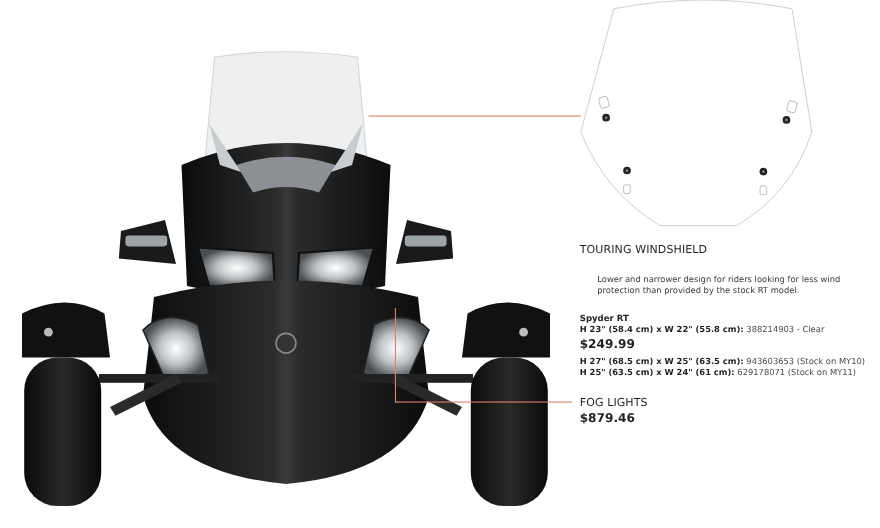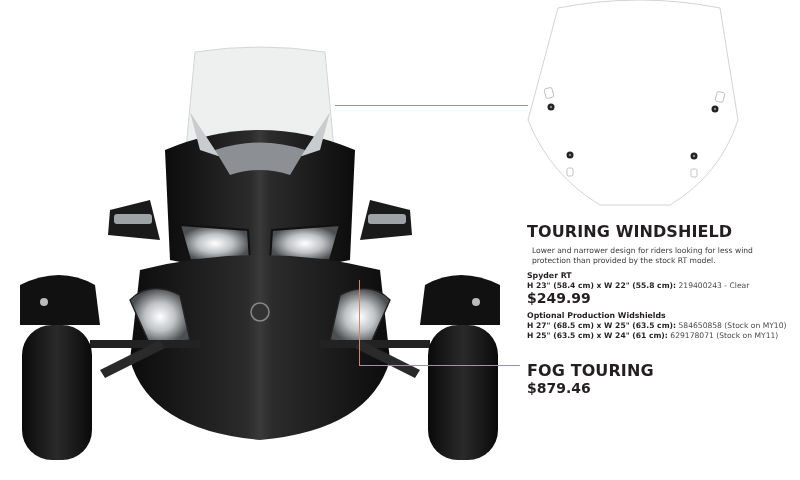--- a/index.html
+++ b/index.html
@@ -3,25 +3,25 @@
 <meta charset="utf-8">
 <style>
   html, body { margin: 0; padding: 0; background: #ffffff; }
   body { width: 800px; height: 480px; position: relative; overflow: hidden; font-family: "DejaVu Sans", sans-serif; color: #231f20; }
 
   .vehicle { position: absolute; left: 0; top: 40px; width: 520px; height: 440px; }
   .windshield-diagram { position: absolute; left: 520px; top: 0; width: 240px; height: 210px; }
   .connector { position: absolute; background: #d9826b; }
 
   .copy { position: absolute; left: 527px; width: 270px; }
-  .copy h2 { margin: 0 0 2px 0; font-size: 16px; font-weight: bold; letter-spacing: 0.1px; color: #231f20; }
-  .copy p { margin: 5px; font-size: 7.6px; line-height: 9.6px; color: #3a3a3a; }
+  .copy h2 { margin: 0 0 2px 0; font-size: 10px; font-weight: normal; letter-spacing: 0.1px; color: #231f20; }
+  .copy p { margin: 16px; font-size: 7.6px; line-height: 9.6px; color: #3a3a3a; }
   .copy .line { font-size: 7.6px; line-height: 10.5px; color: #4a4a4a; white-space: nowrap; }
   .copy .b { font-weight: bold; color: #231f20; }
-  .copy .price { font-size: 14px; font-weight: bold; color: #231f20; line-height: 13px; }
+  .copy .price { font-size: 11px; font-weight: bold; color: #231f20; line-height: 13px; }
   .copy .sub { font-size: 7.8px; font-weight: bold; color: #231f20; line-height: 11px; }
   .gap { height: 5px; }
 </style>
 </head>
 <body>
 
 <svg class="vehicle" viewBox="0 0 520 440">
   <defs>
     <linearGradient id="body" x1="0" y1="0" x2="1" y2="0">
       <stop offset="0" stop-color="#0c0c0c"></stop>
@@ -95,24 +95,23 @@
 </svg>
 
 <div class="connector" style="left:335px;top:105px;width:193px;height:1px;"></div>
 <div class="connector" style="left:359px;top:280px;width:1px;height:86px;"></div>
 <div class="connector" style="left:359px;top:365px;width:161px;height:1px;"></div>
 
 <div class="copy" style="top:222px;">
   <h2>TOURING WINDSHIELD</h2>
   <p>Lower and narrower design for riders looking for less wind protection than provided by the stock RT model.</p>
   <div class="sub">Spyder RT</div>
-  <div class="line"><span class="b">H 23" (58.4 cm) x W 22" (55.8 cm):</span> <span>219400243 - Clear</span></div>
+  <div class="line"><span class="b">H 23" (58.4 cm) x W 22" (55.8 cm):</span> <span>388214903 - Clear</span></div>
   <div class="price">$249.99</div>
   <div class="gap"></div>
-  <div class="sub">Optional Production Widshields</div>
-  <div class="line"><span class="b">H 27" (68.5 cm) x W 25" (63.5 cm):</span> <span>584650858 (Stock on MY10)</span></div>
+  <div class="line"><span class="b">H 27" (68.5 cm) x W 25" (63.5 cm):</span> <span>943603653 (Stock on MY10)</span></div>
   <div class="line"><span class="b">H 25" (63.5 cm) x W 24" (61 cm):</span> <span>629178071 (Stock on MY11)</span></div>
 </div>
 
 <div class="copy" style="top:361px;">
-  <h2>FOG TOURING</h2>
+  <h2>FOG LIGHTS</h2>
   <div class="price">$879.46</div>
 </div>
 
 </body></html>

